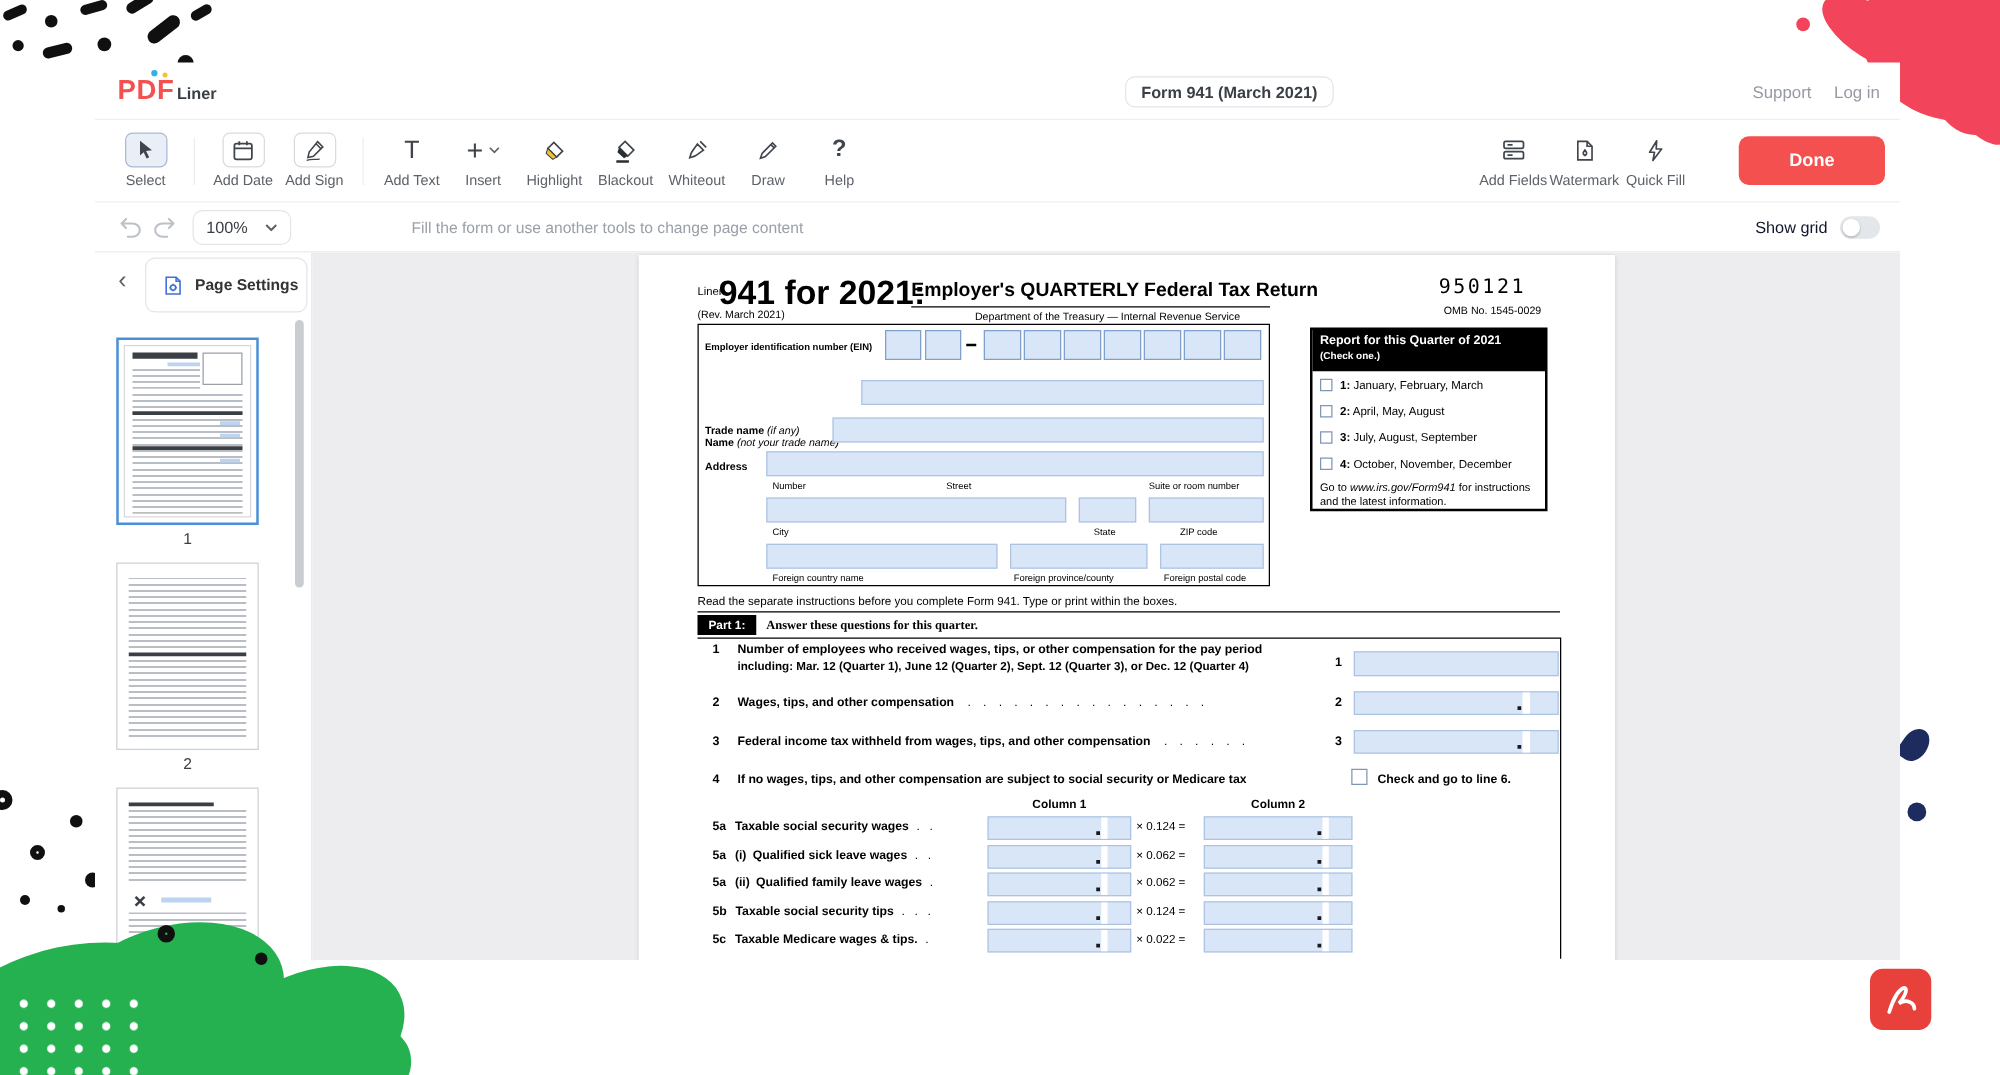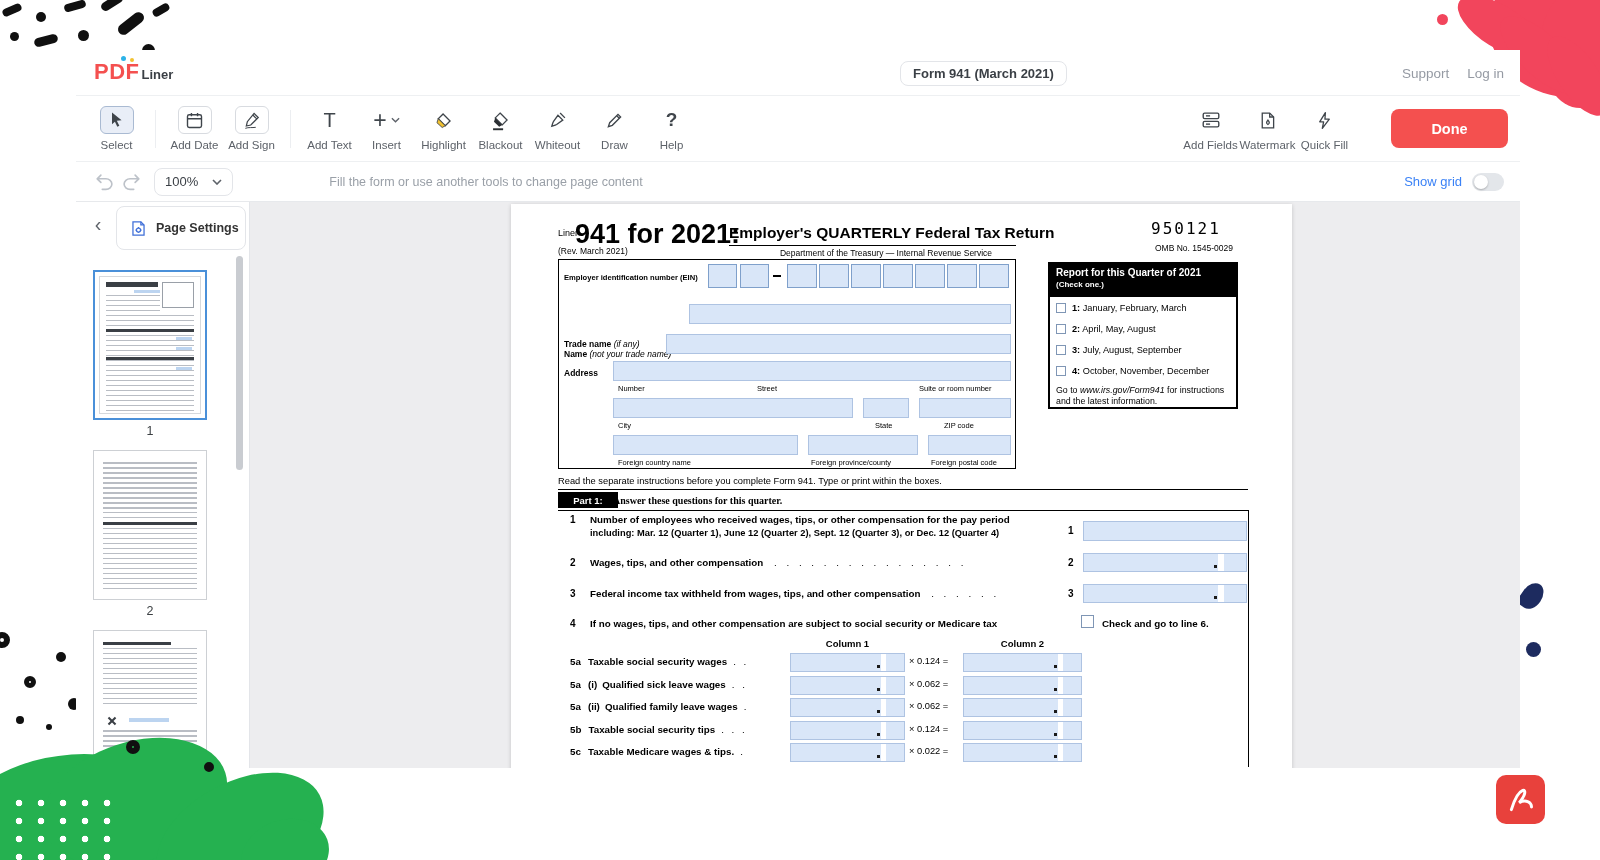--- a/index.html
+++ b/index.html
@@ -55,21 +55,21 @@
   .done-btn { width:117px; height:39px; background:#f4504f; color:#fff; font-weight:700; font-size:14.5px;
               border:none; border-radius:8px; margin-left:38px; display:flex; align-items:center; justify-content:center;
               cursor:pointer; font-family:inherit; }
 
   
   .sbar { display:flex; align-items:center; height:40px; border-bottom:1px solid #e7e9ec; padding:0 16px; }
   .sbar .icn { display:flex; align-items:center; justify-content:center; width:26px; height:26px; cursor:pointer; }
   .zoom { display:flex; align-items:center; gap:14px; border:1px solid #e3e5e9; border-radius:8px; height:28px;
           padding:0 10px; font-size:13px; color:#3a3f45; margin-left:10px; cursor:pointer; }
   .hint { margin-left:96px; font-size:12.5px; color:#9aa0a8; }
-  .grid-lbl { font-size:13px; color:#3b82f6; margin-right:10px; }
+  .grid-lbl { font-size:13px; color:#0f172a; margin-right:10px; }
   .toggle { width:32px; height:18px; border-radius:9px; background:#e3e6ea; position:relative; cursor:pointer; }
   .toggle-knob { position:absolute; left:2px; top:2px; width:14px; height:14px; border-radius:50%; background:#fff;
                  box-shadow:0 1px 2px rgba(0,0,0,.25); }
 
   
   .work { position:relative; height:566px; overflow:hidden; }
   .side { position:absolute; left:0; top:0; bottom:0; width:174px; background:#fff;
           border-right:1px solid #e3e5e9; overflow:hidden; }
   .collapse { position:absolute; left:10px; top:10px; width:24px; height:24px; display:flex; align-items:center;
               justify-content:center; font-size:20px; color:#5d6269; cursor:pointer; }
@@ -445,21 +445,21 @@
             <div class="qopt" style="top:102px;">
               <span class="cb"></span><b>4:</b> <span>October, November, December</span>
             </div>
             <div class="abs" style="left:6px;top:121px;width:178px;font-size:8.8px;line-height:1.25;">
               <span>Go to </span><i>www.irs.gov/Form941</i><span> for instructions and the latest information.</span>
             </div>
           </div>
 
           <span class="abs" style="left:47px;top:272px;font-size:9.3px;">Read the separate instructions before you complete Form 941. Type or print within the boxes.</span>
           <div class="hrule" style="left:47px;top:285px;width:690px;"></div>
-          <div class="abs fb" style="left:47px;top:288px;width:60px;height:16px;background:#000;color:#fff;font-size:9.5px;display:flex;align-items:center;justify-content:center;">Part 1:</div>
+          <div class="abs fb" style="left:47px;top:288px;width:47px;height:16px;background:#000;color:#fff;font-size:9.5px;display:flex;align-items:center;justify-content:center;">Part 1:</div>
           <span class="abs fb" style="left:102px;top:291px;font-size:10px;font-family:Liberation Serif, serif;">Answer these questions for this quarter.</span>
           <div class="hrule" style="left:47px;top:306px;width:690px;"></div>
           <div class="vrule" style="left:737px;top:306px;height:257px;"></div>
 
           <span class="abs fb" style="left:59px;top:310px;font-size:10px;">1</span>
           <span class="abs fb" style="left:79px;top:310px;font-size:9.8px;white-space:nowrap;">Number of employees who received wages, tips, or other compensation for the pay period</span>
           <span class="abs fb" style="left:79px;top:324px;font-size:9.3px;white-space:nowrap;">including: Mar. 12 (Quarter 1), June 12 (Quarter 2), Sept. 12 (Quarter 3), or Dec. 12 (Quarter 4)</span>
           <span class="abs fb" style="left:557px;top:321px;font-size:10px;">1</span>
           <div class="inp" style="left:572px;top:317px;width:164px;height:20px;"></div>
 

